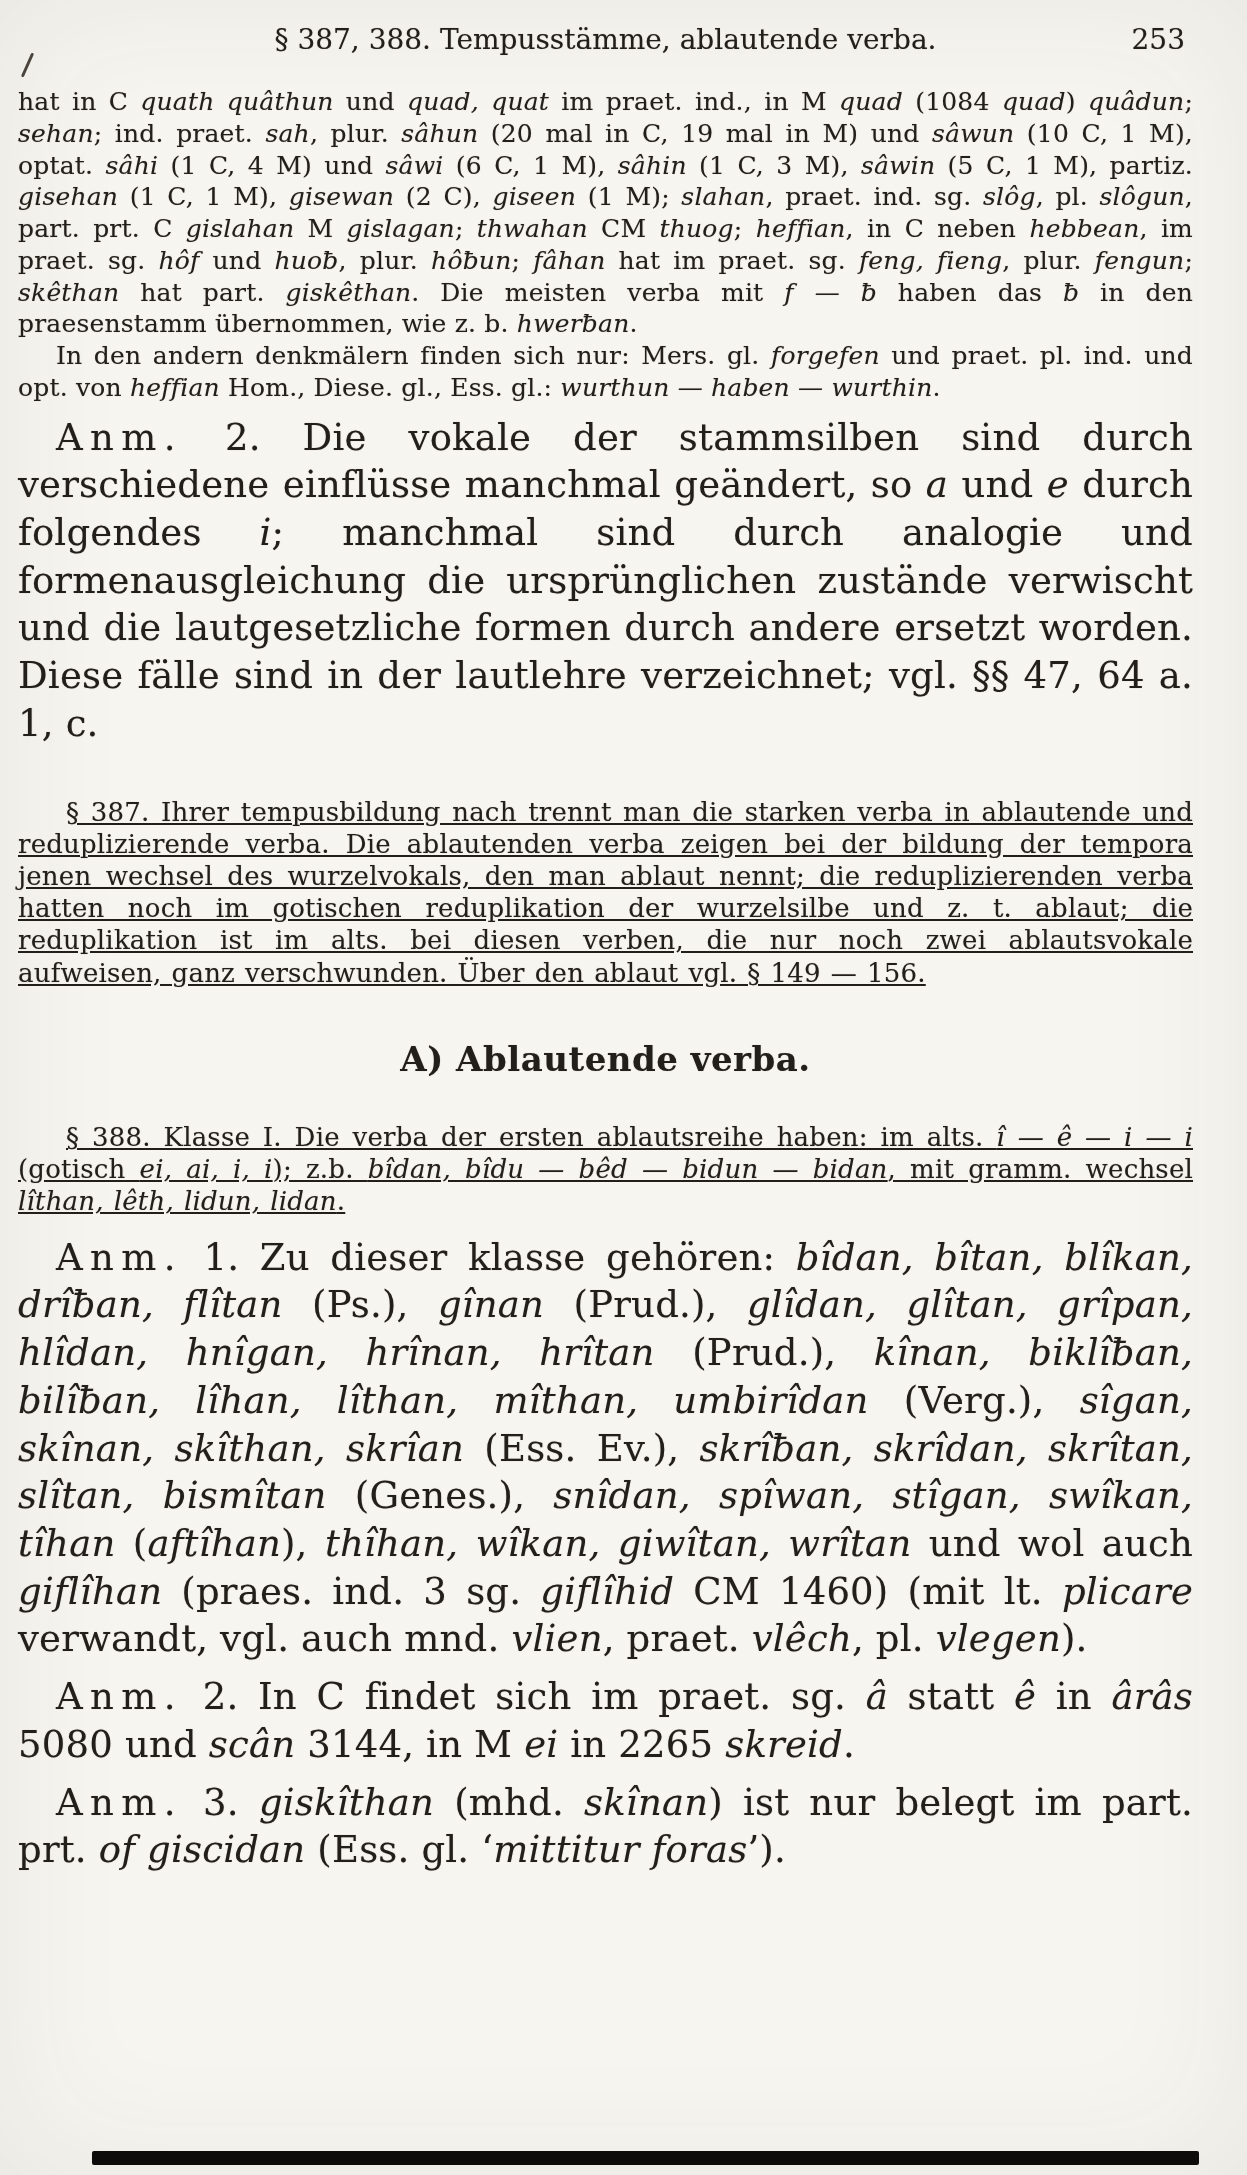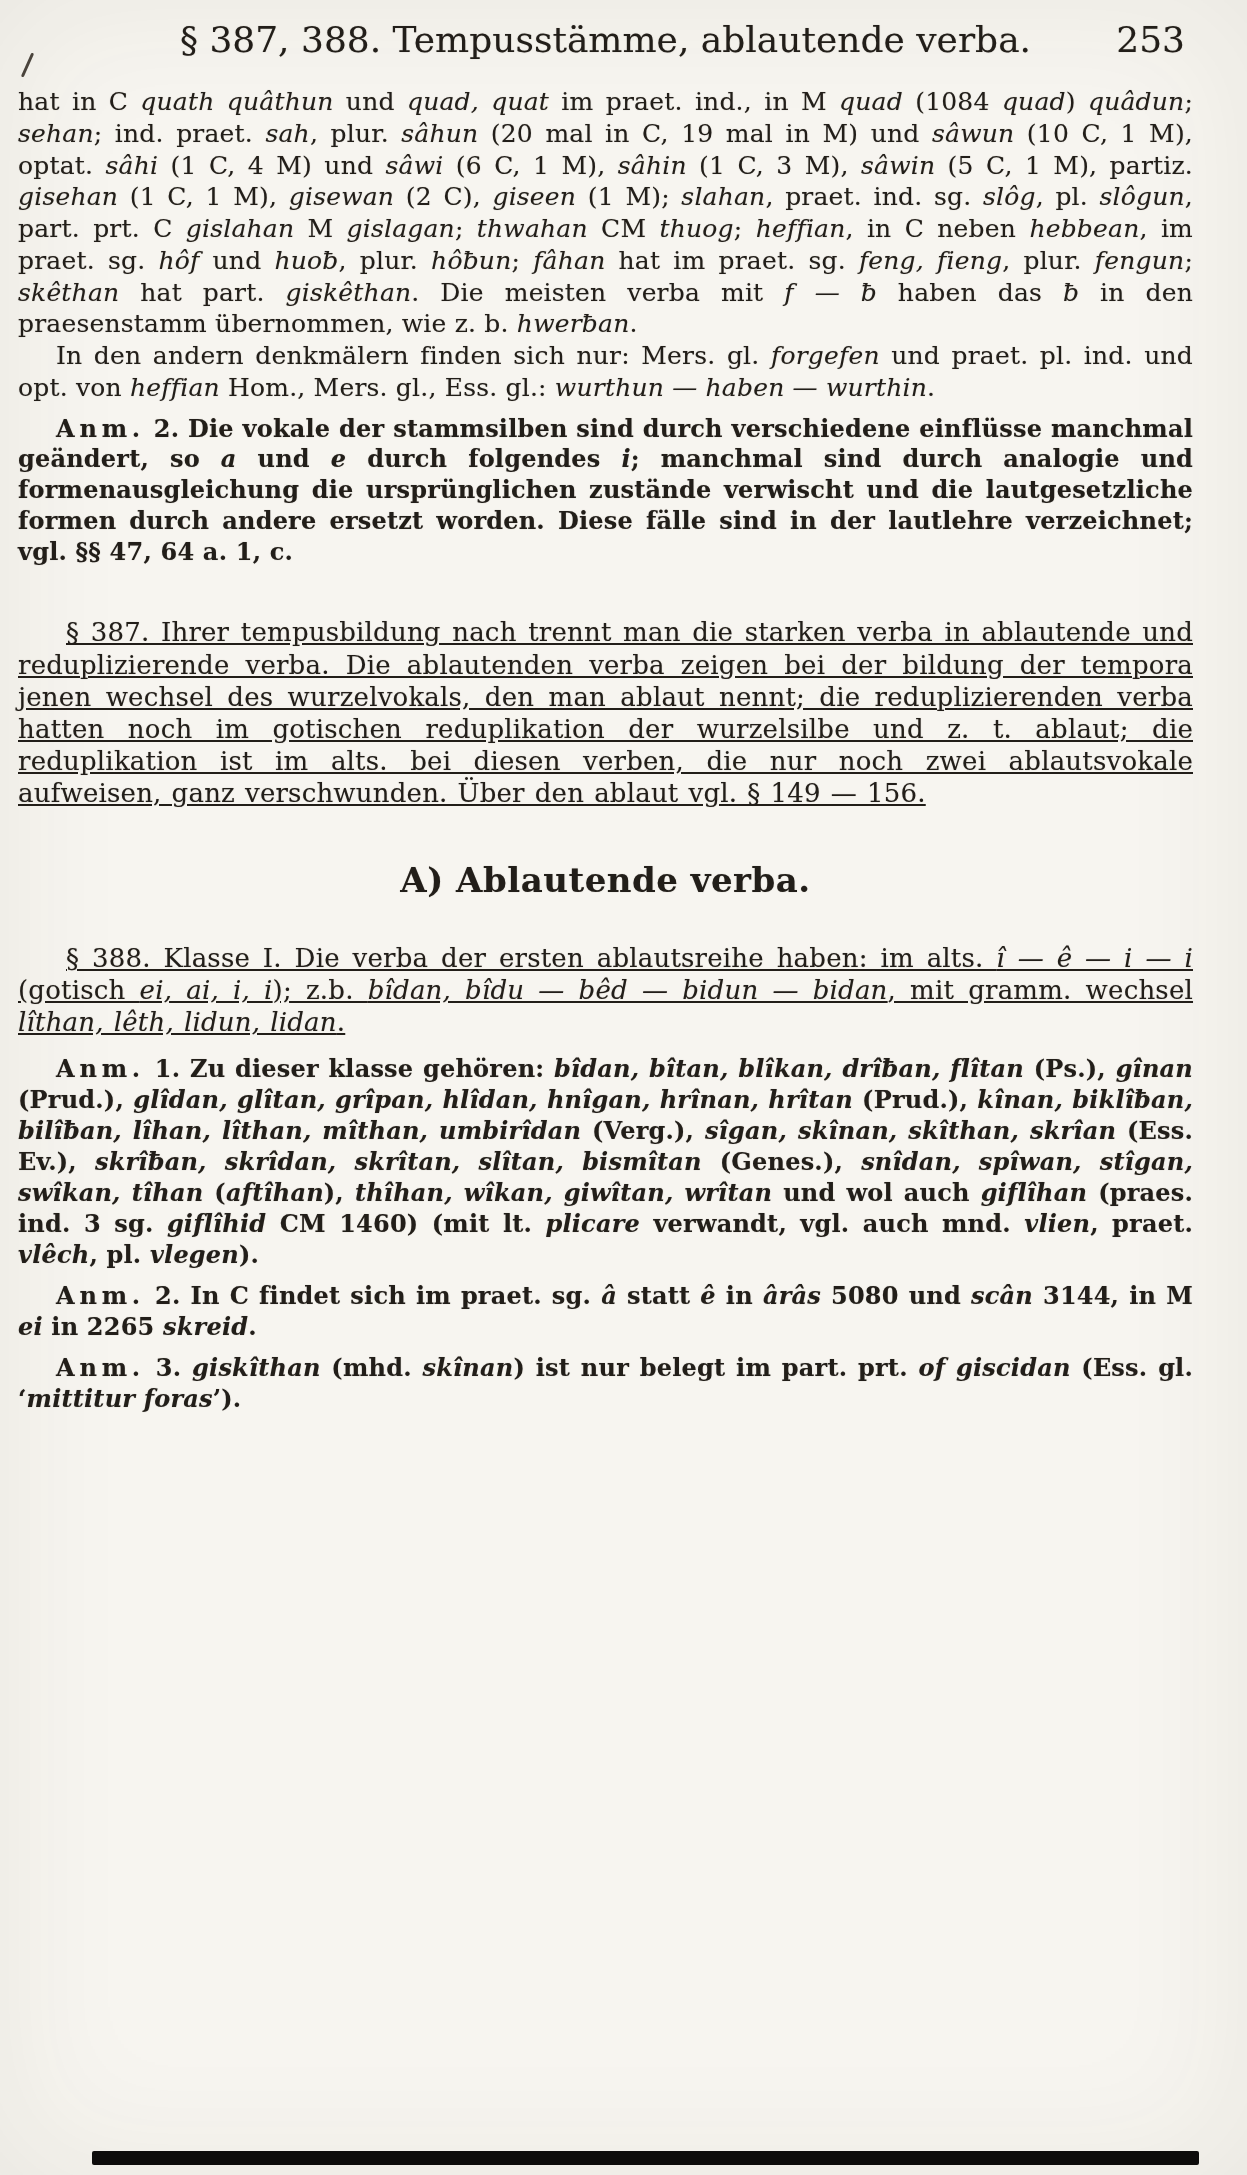--- a/index.html
+++ b/index.html
@@ -20,21 +20,21 @@
     inset: 0;
     padding: 20px 54px 0 18px;
     box-sizing: border-box;
     box-shadow: inset 0 0 140px rgba(60,50,35,0.07);
   }
   .ink {
     text-shadow: 0 0 1px rgba(45,38,30,0.35);
   }
   .running-head {
     position: relative;
-    font-size: 36px;
+    font-size: 28px;
     line-height: 40px;
     text-align: center;
     margin-bottom: 26px;
   }
   .page-num {
     position: absolute;
     right: 8px;
     top: 0;
   }
   .pen-mark {
@@ -50,23 +50,22 @@
   p {
     margin: 0;
     text-align: justify;
     letter-spacing: 0.2px;
   }
   .body-text {
     font-size: 25px;
     line-height: 1.27;
   }
   .anm-text {
-    font-size: 24px;
+    font-size: 37px;
     line-height: 1.29;
-    font-weight: bold;
   }
   .sec-text {
     font-size: 26px;
     line-height: 1.24;
     word-spacing: 0.06em;
     text-decoration: underline;
   }
   .indent { text-indent: 38px; }
   .indent-lg { text-indent: 48px; }
   .mt-sm { margin-top: 10px; }
@@ -100,21 +99,21 @@
 
   <header class="running-head">
     <span>§ 387, 388. Tempusstämme, ablautende verba.</span>
     <span class="page-num">253</span>
   </header>
 
   <main>
 
     <p class="body-text"><span>hat in C </span><span class="it">quath quâthun</span><span> und </span><span class="it">quad, quat</span><span> im praet. ind., in M </span><span class="it">quad</span><span> (1084 </span><span class="it">quad</span><span>) </span><span class="it">quâdun</span><span>; </span><span class="it">sehan</span><span>; ind. praet. </span><span class="it">sah</span><span>, plur. </span><span class="it">sâhun</span><span> (20 mal in C, 19 mal in M) und </span><span class="it">sâwun</span><span> (10 C, 1 M), optat. </span><span class="it">sâhi</span><span> (1 C, 4 M) und </span><span class="it">sâwi</span><span> (6 C, 1 M), </span><span class="it">sâhin</span><span> (1 C, 3 M), </span><span class="it">sâwin</span><span> (5 C, 1 M), partiz. </span><span class="it">gisehan</span><span> (1 C, 1 M), </span><span class="it">gisewan</span><span> (2 C), </span><span class="it">giseen</span><span> (1 M); </span><span class="it">slahan</span><span>, praet. ind. sg. </span><span class="it">slôg</span><span>, pl. </span><span class="it">slôgun</span><span>, part. prt. C </span><span class="it">gislahan</span><span> M </span><span class="it">gislagan</span><span>; </span><span class="it">thwahan</span><span> CM </span><span class="it">thuog</span><span>; </span><span class="it">heffian</span><span>, in C neben </span><span class="it">hebbean</span><span>, im praet. sg. </span><span class="it">hôf</span><span> und </span><span class="it">huoƀ</span><span>, plur. </span><span class="it">hôƀun</span><span>; </span><span class="it">fâhan</span><span> hat im praet. sg. </span><span class="it">feng, fieng</span><span>, plur. </span><span class="it">fengun</span><span>; </span><span class="it">skêthan</span><span> hat part. </span><span class="it">giskêthan</span><span>. Die meisten verba mit </span><span class="it">f — ƀ</span><span> haben das </span><span class="it">ƀ</span><span> in den praesenstamm übernommen, wie z. b. </span><span class="it">hwerƀan</span><span>.</span></p>
 
-    <p class="body-text indent"><span>In den andern denkmälern finden sich nur: Mers. gl. </span><span class="it">forgefen</span><span> und praet. pl. ind. und opt. von </span><span class="it">heffian</span><span> Hom., Mers. gl., Ess. gl.: </span><span class="it">wurthun — haben — wurthin</span><span>.</span></p>
+    <p class="body-text indent"><span>In den andern denkmälern finden sich nur: Mers. gl. </span><span class="it">forgefen</span><span> und praet. pl. ind. und opt. von </span><span class="it">heffian</span><span> Hom., Diese. gl., Ess. gl.: </span><span class="it">wurthun — haben — wurthin</span><span>.</span></p>
 
     <p class="anm-text indent mt-sm"><span class="spaced">Anm.</span><span> 2. Die vokale der stammsilben sind durch verschiedene einflüsse manchmal geändert, so </span><span class="it">a</span><span> und </span><span class="it">e</span><span> durch folgendes </span><span class="it">i</span><span>; manchmal sind durch analogie und formenausgleichung die ursprünglichen zustände verwischt und die lautgesetzliche formen durch andere ersetzt worden. Diese fälle sind in der lautlehre verzeichnet; vgl. §§ 47, 64 a. 1, c.</span></p>
 
     <p class="sec-text indent-lg mt-lg"><span>§ 387. Ihrer tempusbildung nach trennt man die starken verba in ablautende und reduplizierende verba. Die ablautenden verba zeigen bei der bildung der tempora jenen wechsel des wurzelvokals, den man ablaut nennt; die reduplizierenden verba hatten noch im gotischen reduplikation der wurzelsilbe und z. t. ablaut; die reduplikation ist im alts. bei diesen verben, die nur noch zwei ablautsvokale aufweisen, ganz verschwunden. Über den ablaut vgl. § 149 — 156.</span></p>
 
     <h2 class="subheading">A) Ablautende verba.</h2>
 
     <p class="sec-text indent-lg"><span>§ 388. Klasse I. Die verba der ersten ablautsreihe haben: im alts. </span><span class="it">î — ê — i — i</span><span> (gotisch </span><span class="it">ei, ai, i, i</span><span>); z.b. </span><span class="it">bîdan, bîdu — bêd — bidun — bidan</span><span>, mit gramm. wechsel </span><span class="it">lîthan, lêth, lidun, lidan</span><span>.</span></p>
 
     <p class="anm-text indent mt-md"><span class="spaced">Anm.</span><span> 1. Zu dieser klasse gehören: </span><span class="it">bîdan, bîtan, blîkan, drîƀan, flîtan</span><span> (Ps.), </span><span class="it">gînan</span><span> (Prud.), </span><span class="it">glîdan, glîtan, grîpan, hlîdan, hnîgan, hrînan, hrîtan</span><span> (Prud.), </span><span class="it">kînan, biklîƀan, bilîƀan, lîhan, lîthan, mîthan, umbirîdan</span><span> (Verg.), </span><span class="it">sîgan, skînan, skîthan, skrîan</span><span> (Ess. Ev.), </span><span class="it">skrîƀan, skrîdan, skrîtan, slîtan, bismîtan</span><span> (Genes.), </span><span class="it">snîdan, spîwan, stîgan, swîkan, tîhan</span><span> (</span><span class="it">aftîhan</span><span>), </span><span class="it">thîhan, wîkan, giwîtan, wrîtan</span><span> und wol auch </span><span class="it">giflîhan</span><span> (praes. ind. 3 sg. </span><span class="it">giflîhid</span><span> CM 1460) (mit lt. </span><span class="it">plicare</span><span> verwandt, vgl. auch mnd. </span><span class="it">vlien</span><span>, praet. </span><span class="it">vlêch</span><span>, pl. </span><span class="it">vlegen</span><span>).</span></p>

